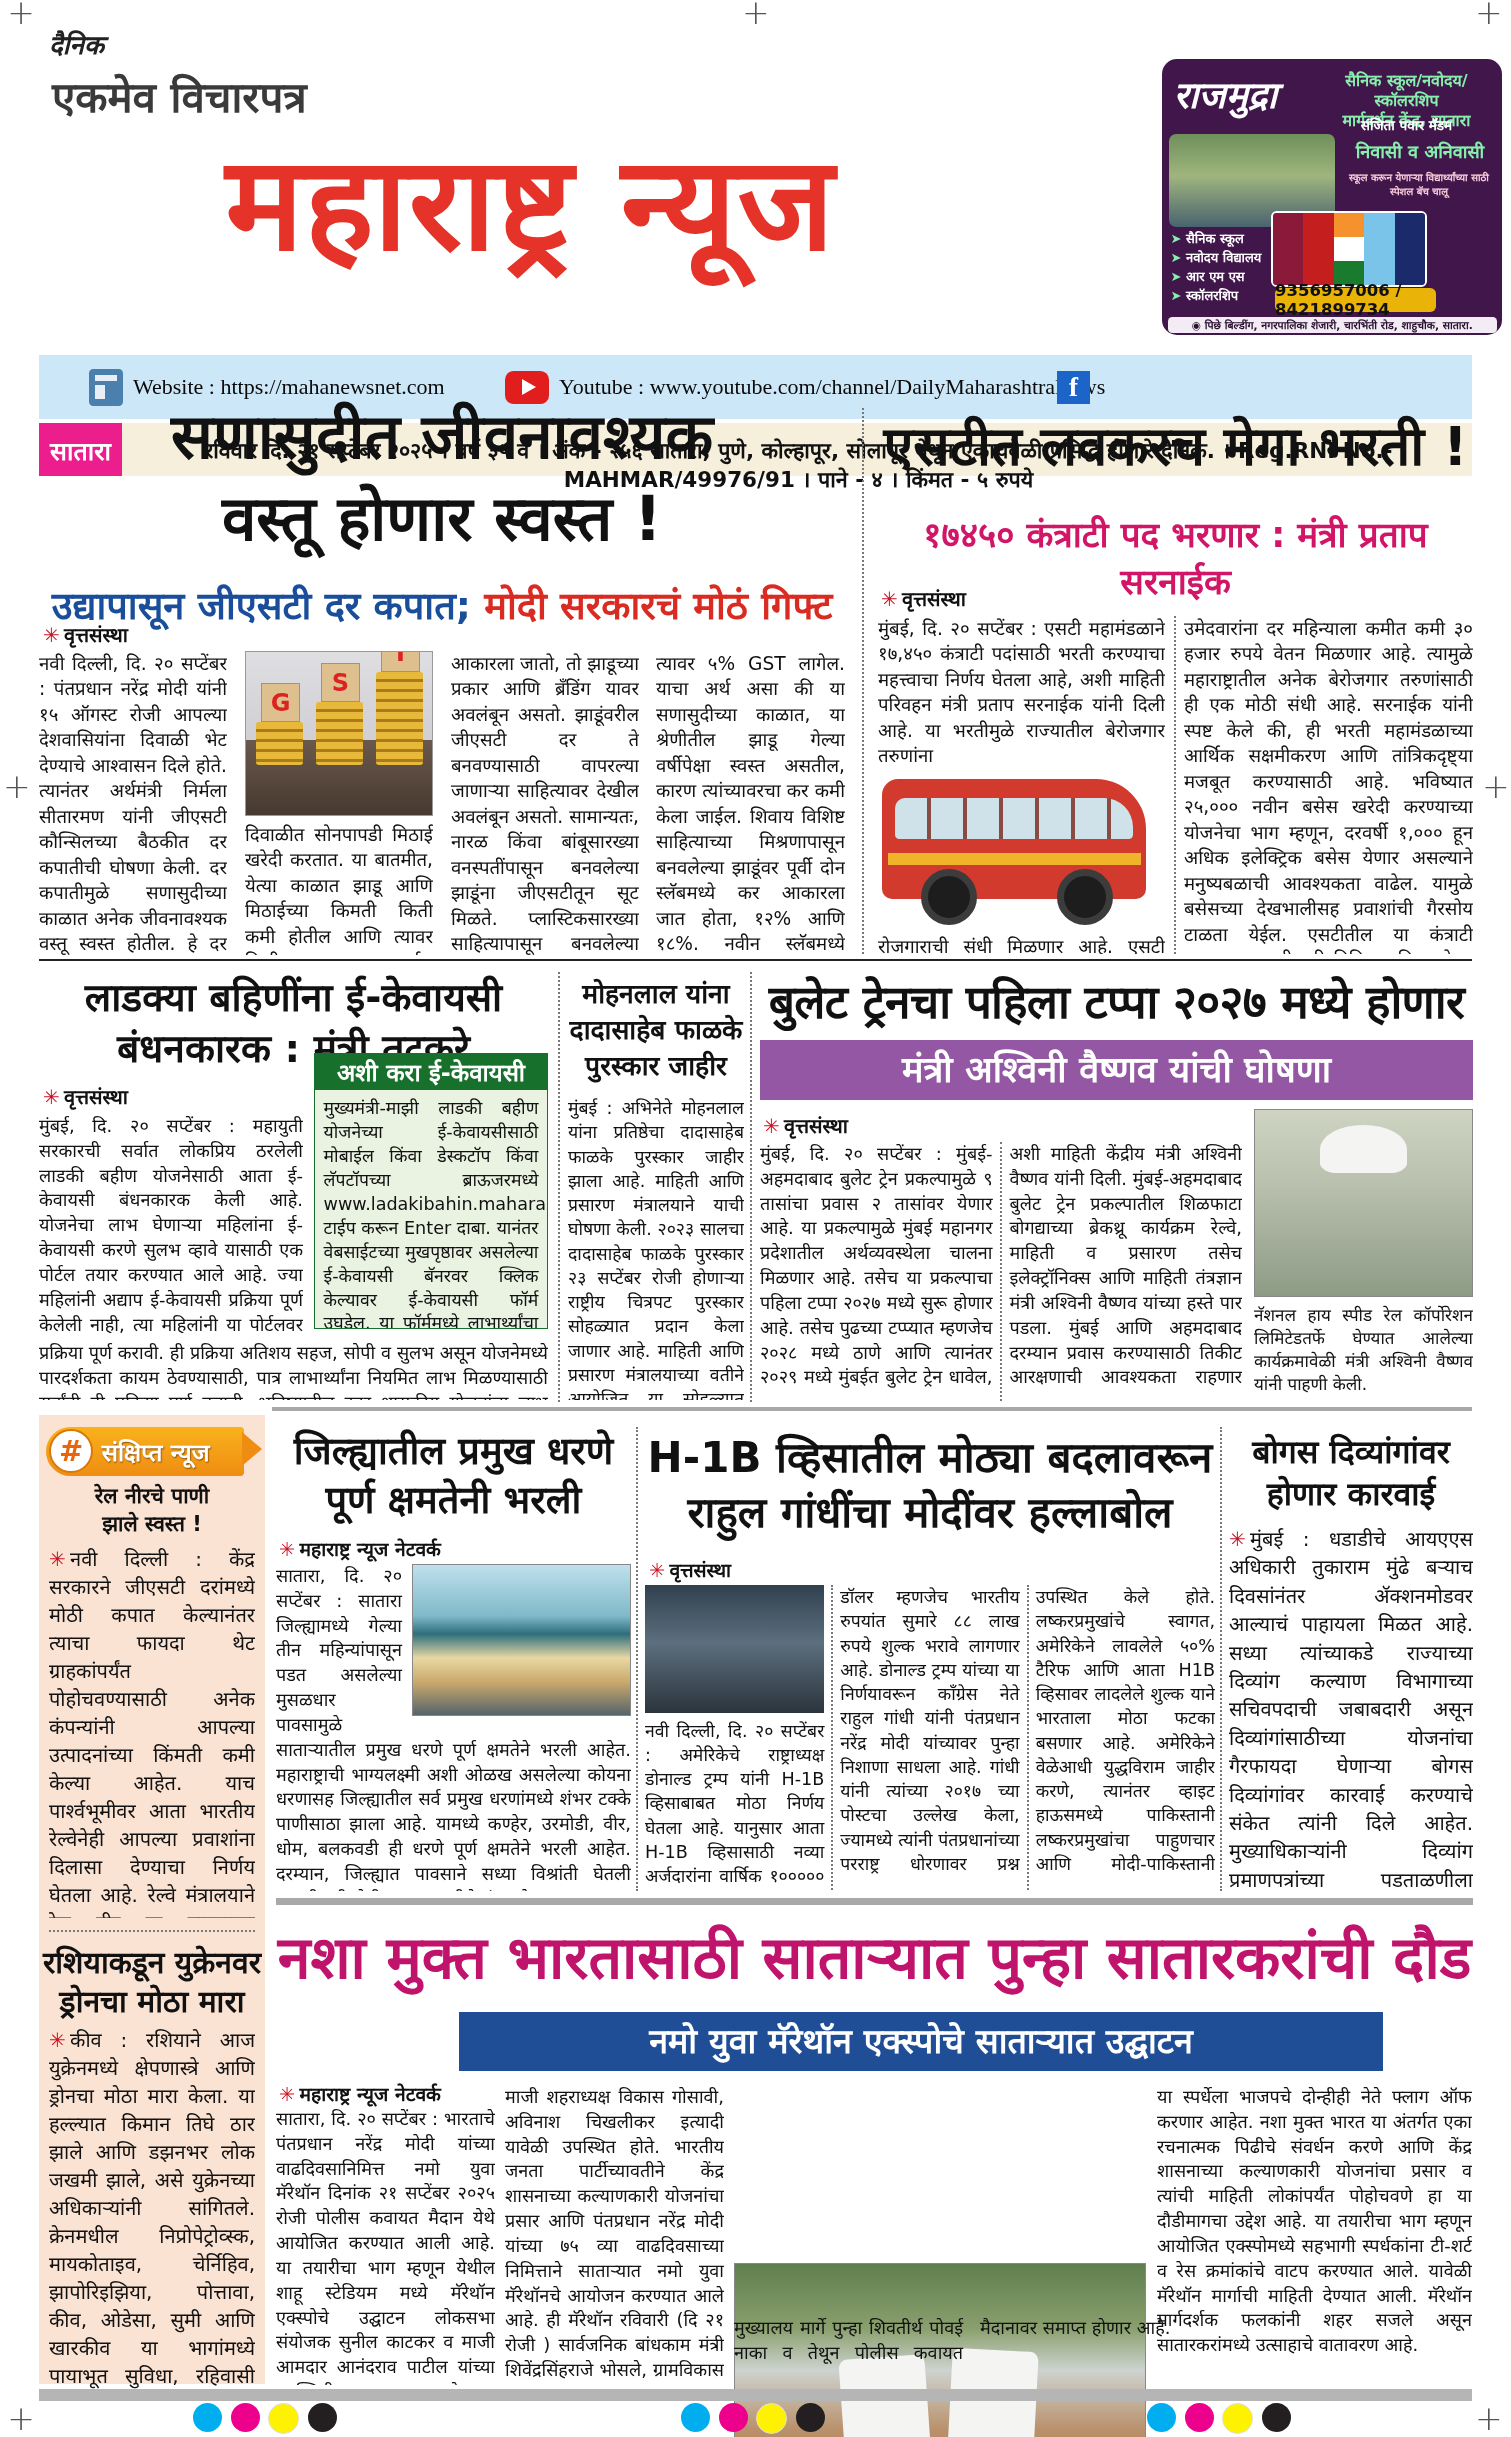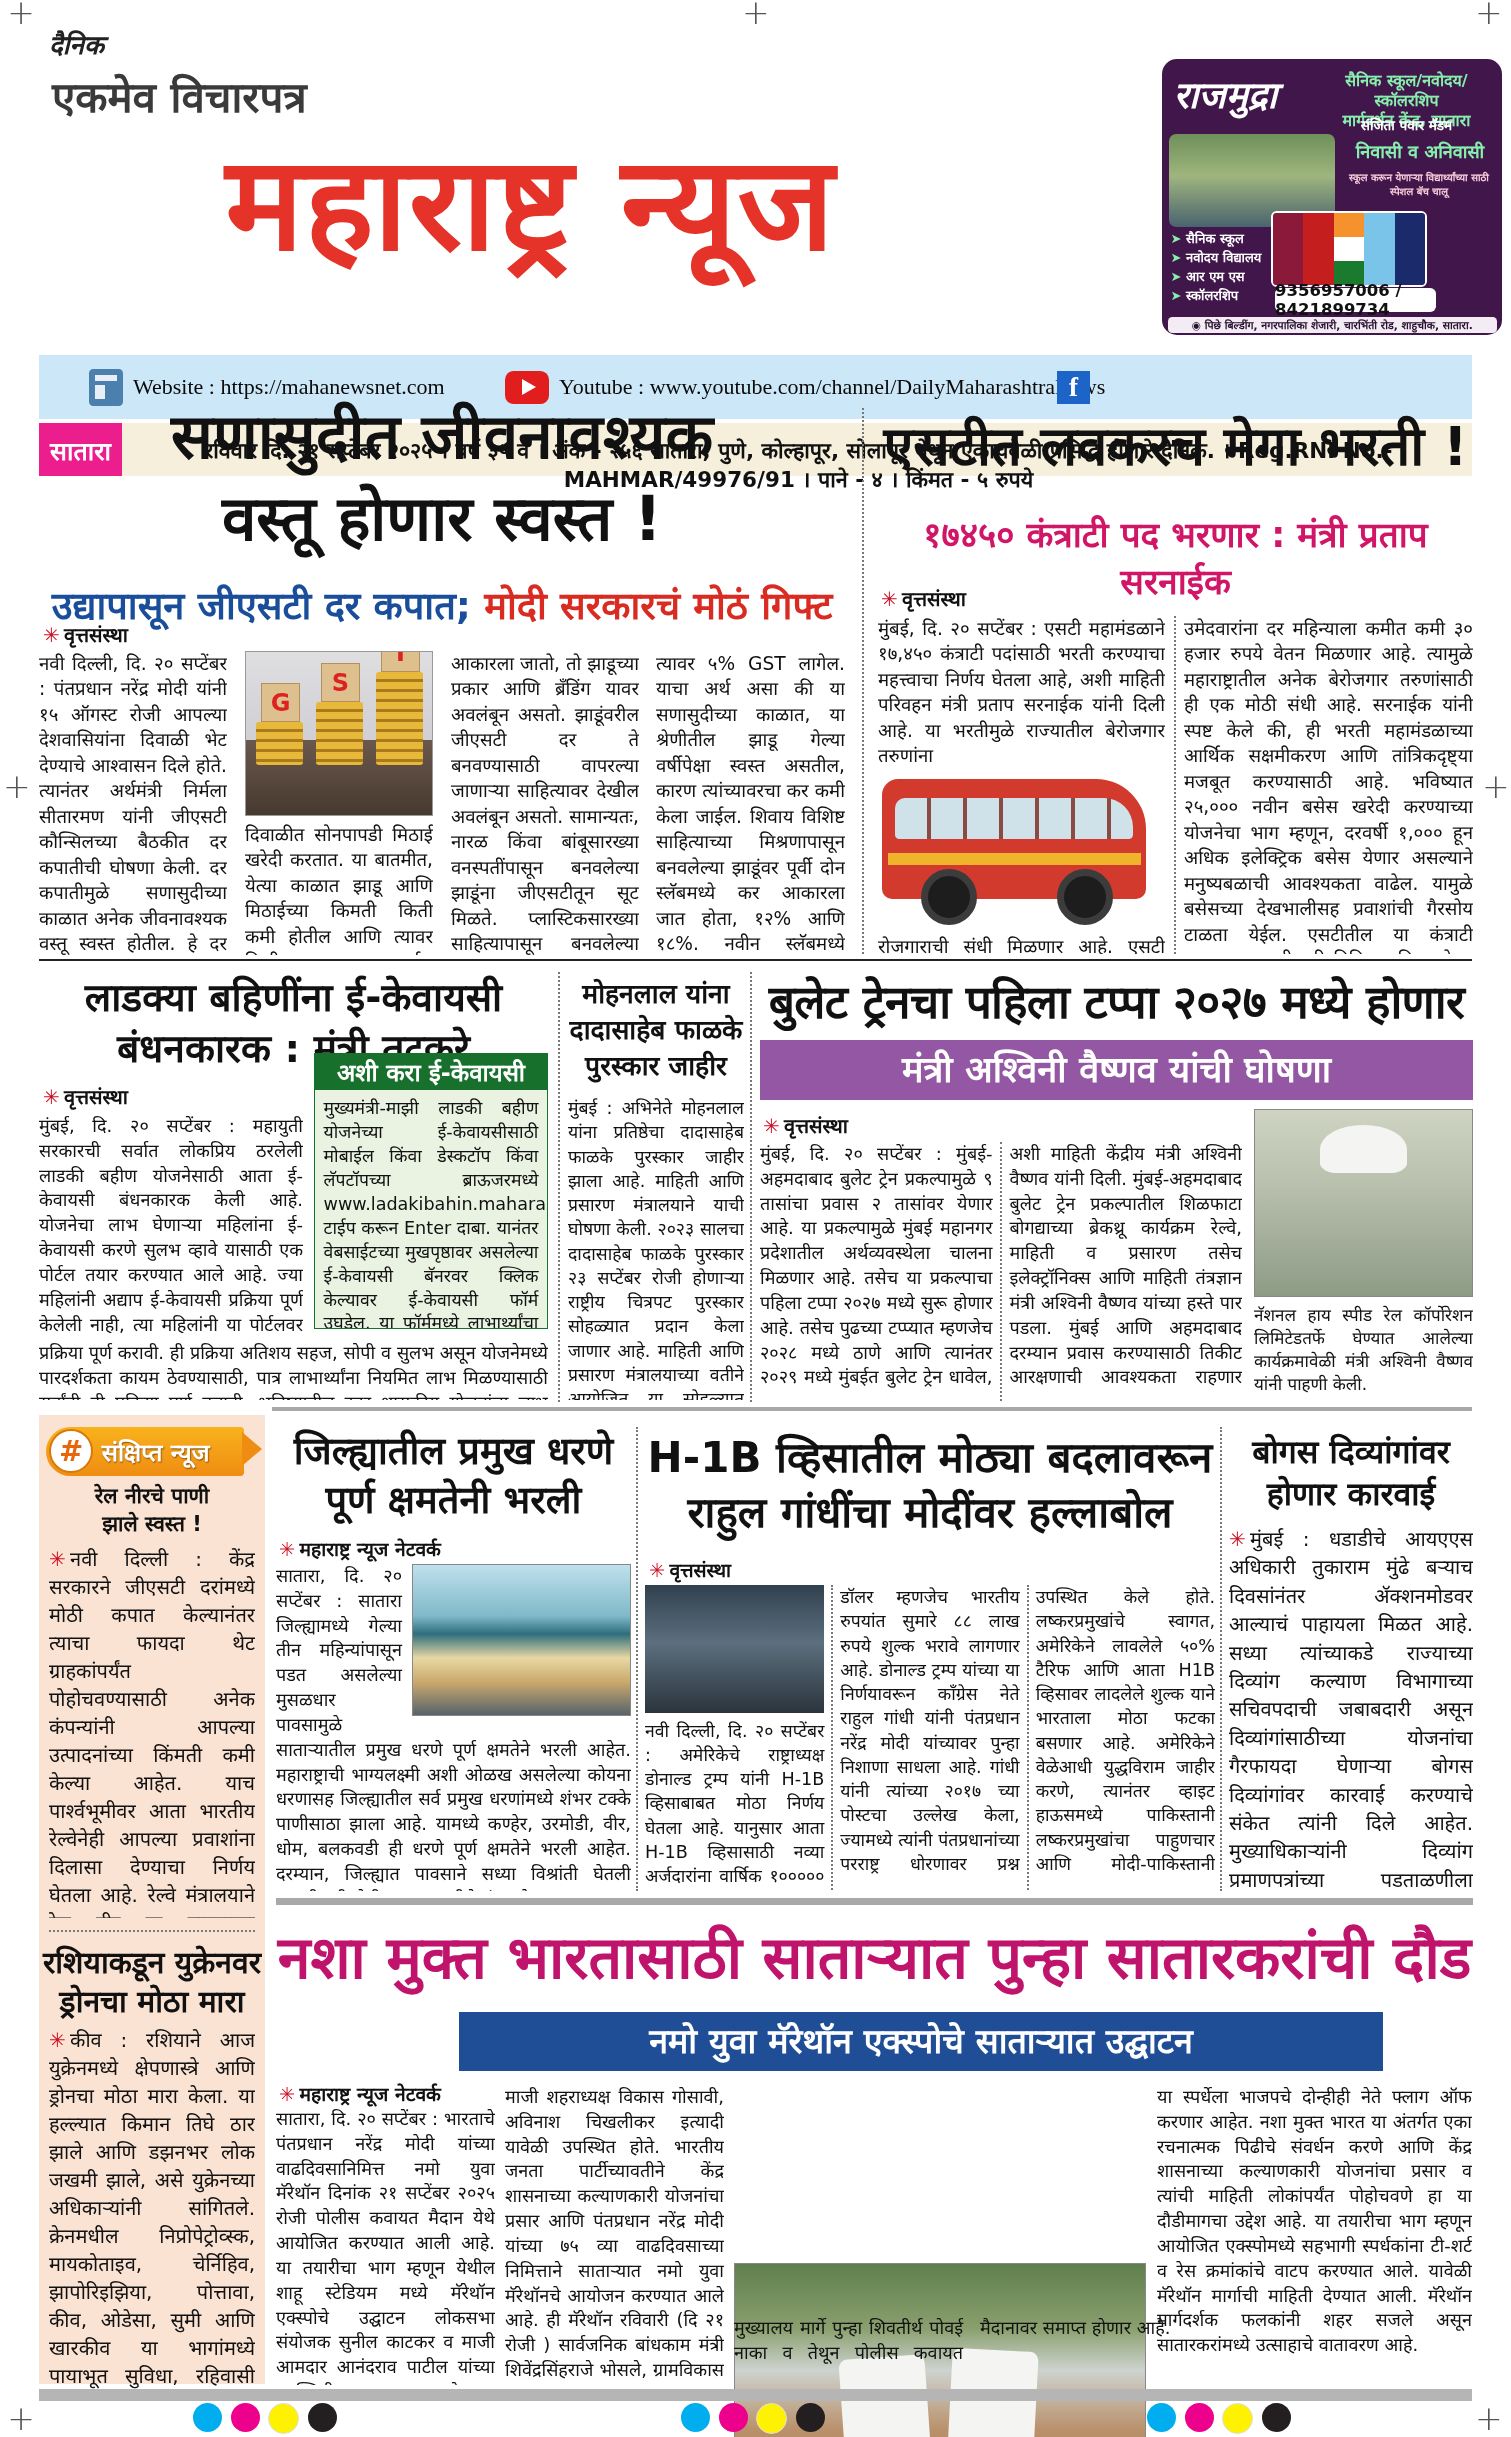--- a/index.html
+++ b/index.html
@@ -30,21 +30,21 @@
   .ic-fb{width:33px;height:33px;background:#1d64c8;color:#fff;font-family:"Liberation Serif",serif;
          font-weight:bold;font-size:27px;display:flex;align-items:center;justify-content:center;}
   
   .dateline{background:#f6efdb;}
   .edition{background:#ec1d8d;color:#fff;font-weight:bold;display:flex;align-items:center;justify-content:center;}
   
   .adbox{background:#41174b;border-radius:15px;color:#fff;text-decoration:underline;}
   .ad-brand{font-style:italic;font-weight:bold;font-family:"DejaVu Serif","Liberation Serif",serif;}
   .ad-yellow{color:#86efac;font-weight:bold;text-align:center;}
   .photo{border-radius:7.2px;}
-  .ad-phone{background:#ffffff;color:#111;font-weight:bold;border-radius:5.7px;display:flex;align-items:center;justify-content:center;}
+  .ad-phone{background:#eab308;color:#111;font-weight:bold;border-radius:5.7px;display:flex;align-items:center;justify-content:center;}
   .ad-addr{background:#f3ecf5;color:#2a1130;border-radius:4.3px;display:flex;align-items:center;justify-content:center;font-weight:bold;}
   
   .fig{position:relative;overflow:hidden;}
   .gstfig{background:linear-gradient(180deg,#dfdfe2 0%,#cfcfd4 54%,#6b584c 54%,#463930 100%);}
   .stack{position:absolute;bottom:50px;background:repeating-linear-gradient(180deg,#e8b83a 0 7.2px,#a97b1c 7.2px 10px);border-radius:2.9px;}
   .block{position:absolute;width:37px;height:37px;background:#dec08f;border:0.7px solid #b6905c;color:#d22;
          font-weight:bold;font-size:24px;display:flex;align-items:center;justify-content:center;}
   .busfig{height:165px;}
   .bus-body{position:absolute;left:4.3px;top:10px;width:92%;height:120px;background:#d23a2e;border-radius:16px 50px 10px 10px;}
   .bus-win{position:absolute;left:5%;top:16%;width:90%;height:34%;background:#cfe2ea;border-radius:10px 29px 4.3px 4.3px;

